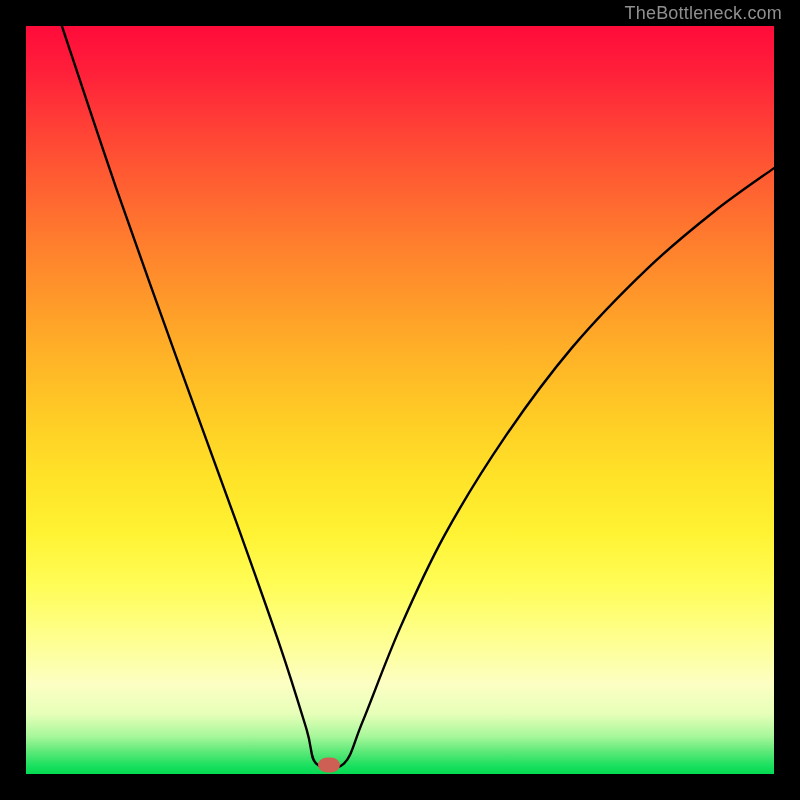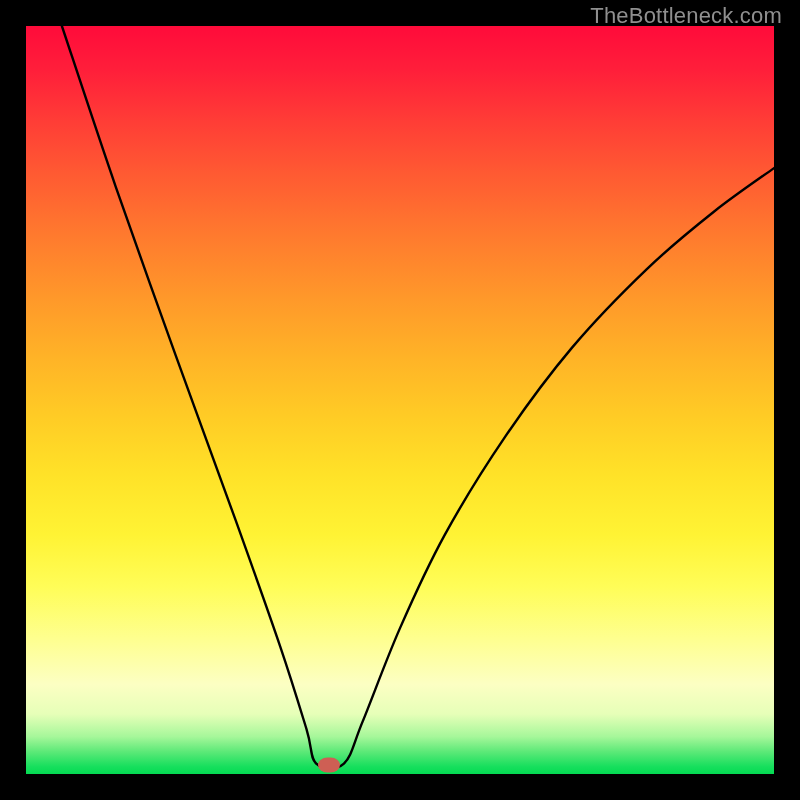--- a/index.html
+++ b/index.html
@@ -64,21 +64,21 @@
     height: 15px;
     border-radius: 10px / 8px;
     background: #ce5f54;
     transform: translate(-50%, -50%);
   }
   .watermark {
     position: absolute;
     top: 3px;
     right: 18px;
     color: #8f8f8f;
-    font-size: 22px;
+    font-size: 18px;
     font-weight: 500;
     letter-spacing: 0.2px;
     user-select: none;
   }
 </style>
 </head>
 <body>
 
 <div class="frame">
   <div class="plot-area">

